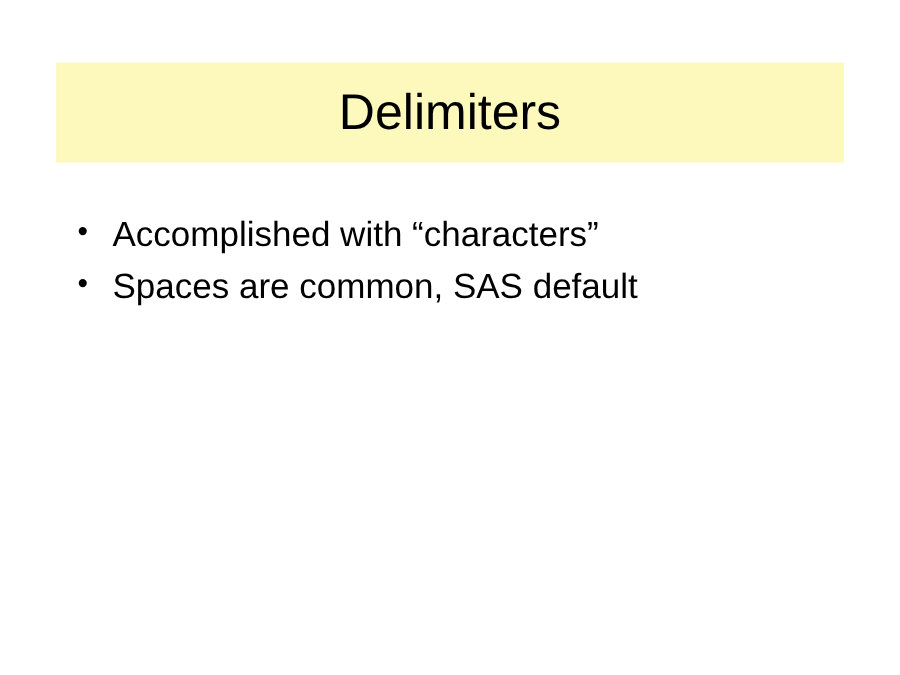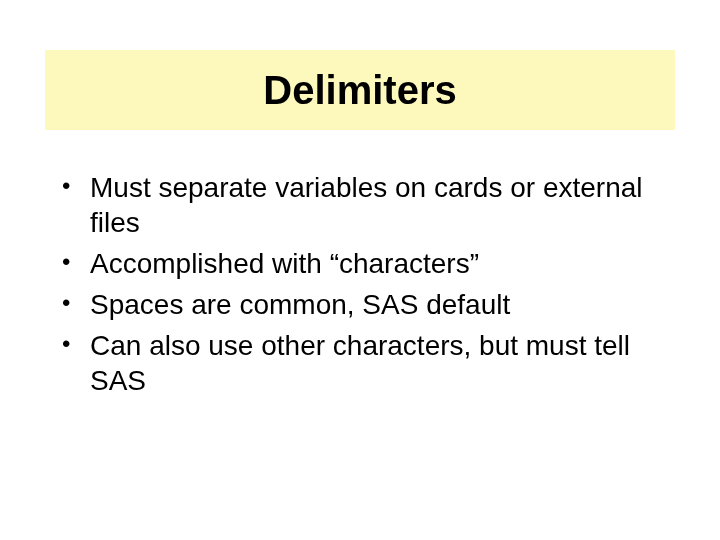--- a/index.html
+++ b/index.html
@@ -21,21 +21,21 @@
     left: 45px;
     width: 630px;
     height: 80px;
     background: #fdf9bc;
     display: flex;
     align-items: center;
     justify-content: center;
   }
   .title-text {
     font-size: 40px;
-    font-weight: bold;
+    font-weight: normal;
     color: #000;
   }
   .body-list {
     position: absolute;
     top: 170px;
     left: 60px;
     width: 600px;
     font-size: 28px;
     line-height: 1.25;
     list-style: none;
@@ -55,18 +55,16 @@
   }
 </style>
 </head>
 <body>
 
 <div class="slide">
   <div class="title-box">
     <div class="title-text">Delimiters</div>
   </div>
   <ul class="body-list">
-    <li><span>Must separate variables on cards or external files</span></li>
     <li><span>Accomplished with “characters”</span></li>
     <li><span>Spaces are common, SAS default</span></li>
-    <li><span>Can also use other characters, but must tell SAS</span></li>
   </ul>
 </div>
 
 </body></html>

